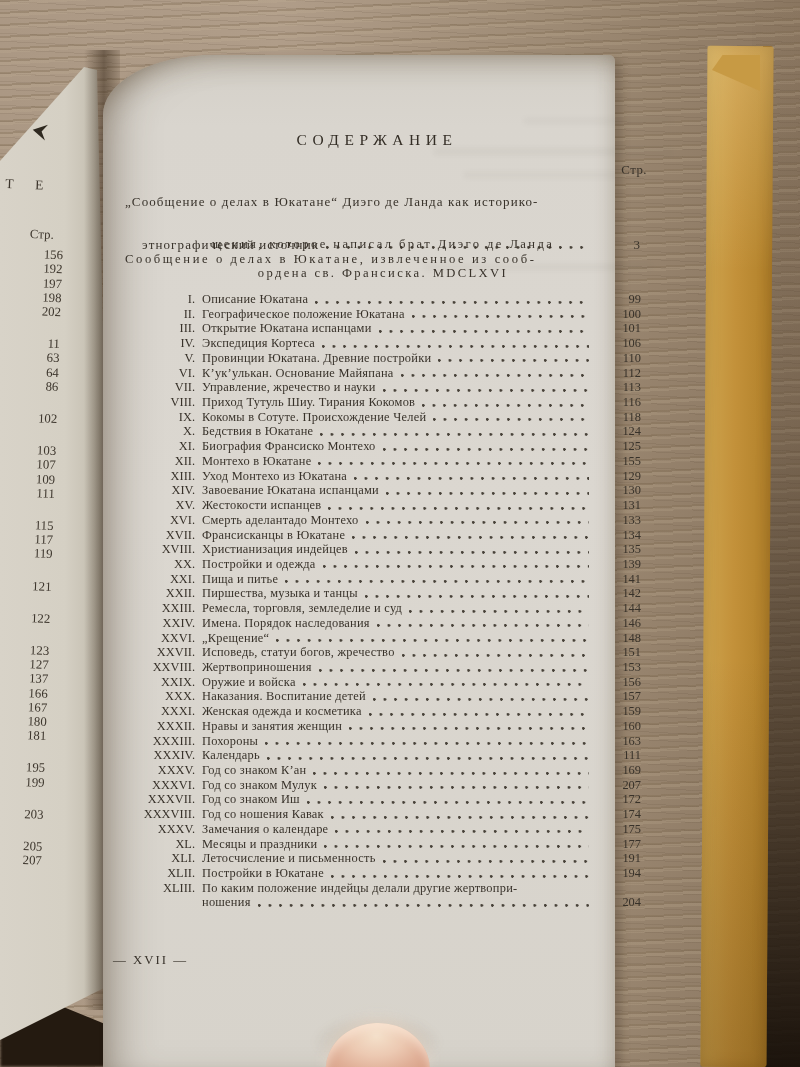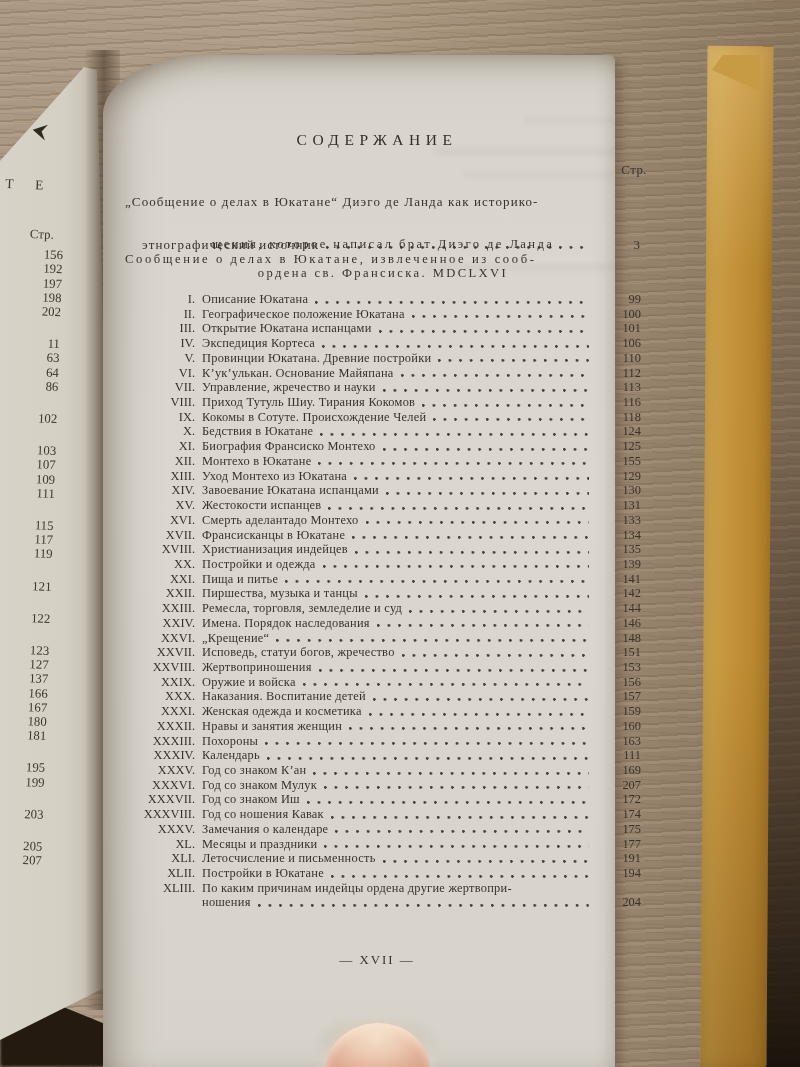--- a/index.html
+++ b/index.html
@@ -72,21 +72,21 @@
   .row{display:flex;align-items:flex-end;height:14.72px;line-height:14.72px;}
   .row .num{width:82px;flex:none;text-align:right;margin-right:7px;white-space:nowrap;}
   .row .title{flex:none;white-space:nowrap;letter-spacing:.25px;}
   .leader{flex:1;height:14.72px;margin:0 8px 0 7px;
     background-image:radial-gradient(circle at 1.3px 1.3px,#474138 1.15px,rgba(0,0,0,0) 1.55px);
     background-size:10.6px 2.8px;background-repeat:repeat-x;
     background-position:left 0 bottom 3.4px;}
   .leader.off{background:none;}
   .pagenum{width:44px;flex:none;text-align:right;}
 
-  .toc-footer{position:absolute;top:898px;width:100%;text-align:center;
+  .toc-footer{position:absolute;top:898px;width:100%;text-align:left;
     font-size:12.8px;letter-spacing:2px;}
 
   
   .finger-shadow{position:absolute;left:312px;top:1014px;width:130px;height:56px;z-index:6;
     background:radial-gradient(ellipse at center, rgba(110,85,60,.30) 0%, rgba(110,85,60,0) 70%);
     filter:blur(3px);}
   .finger{position:absolute;left:325px;top:1023px;width:104px;height:50px;z-index:7;
     transform:rotate(-2deg);
     border-radius:52px 52px 6px 6px/46px 46px 4px 4px;
     background:radial-gradient(ellipse at 50% 26%,#f4e0ca 0%,#ecc9b2 38%,#e0b098 68%,#d49b82 100%);
@@ -437,21 +437,21 @@
             <span class="pagenum">191</span>
           </div>
           <div class="row">
             <span class="num">XLII.</span>
             <span class="title">Постройки в Юкатане</span>
             <span class="leader"></span>
             <span class="pagenum">194</span>
           </div>
           <div class="row">
             <span class="num">XLIII.</span>
-            <span class="title">По каким причинам индейцы ордена другие жертвопри-</span>
+            <span class="title">По каким положение индейцы делали другие жертвопри-</span>
             <span class="leader off"></span>
             <span class="pagenum"></span>
           </div>
           <div class="row">
             <span class="num"></span>
             <span class="title">ношения</span>
             <span class="leader"></span>
             <span class="pagenum">204</span>
           </div>
         </div>

